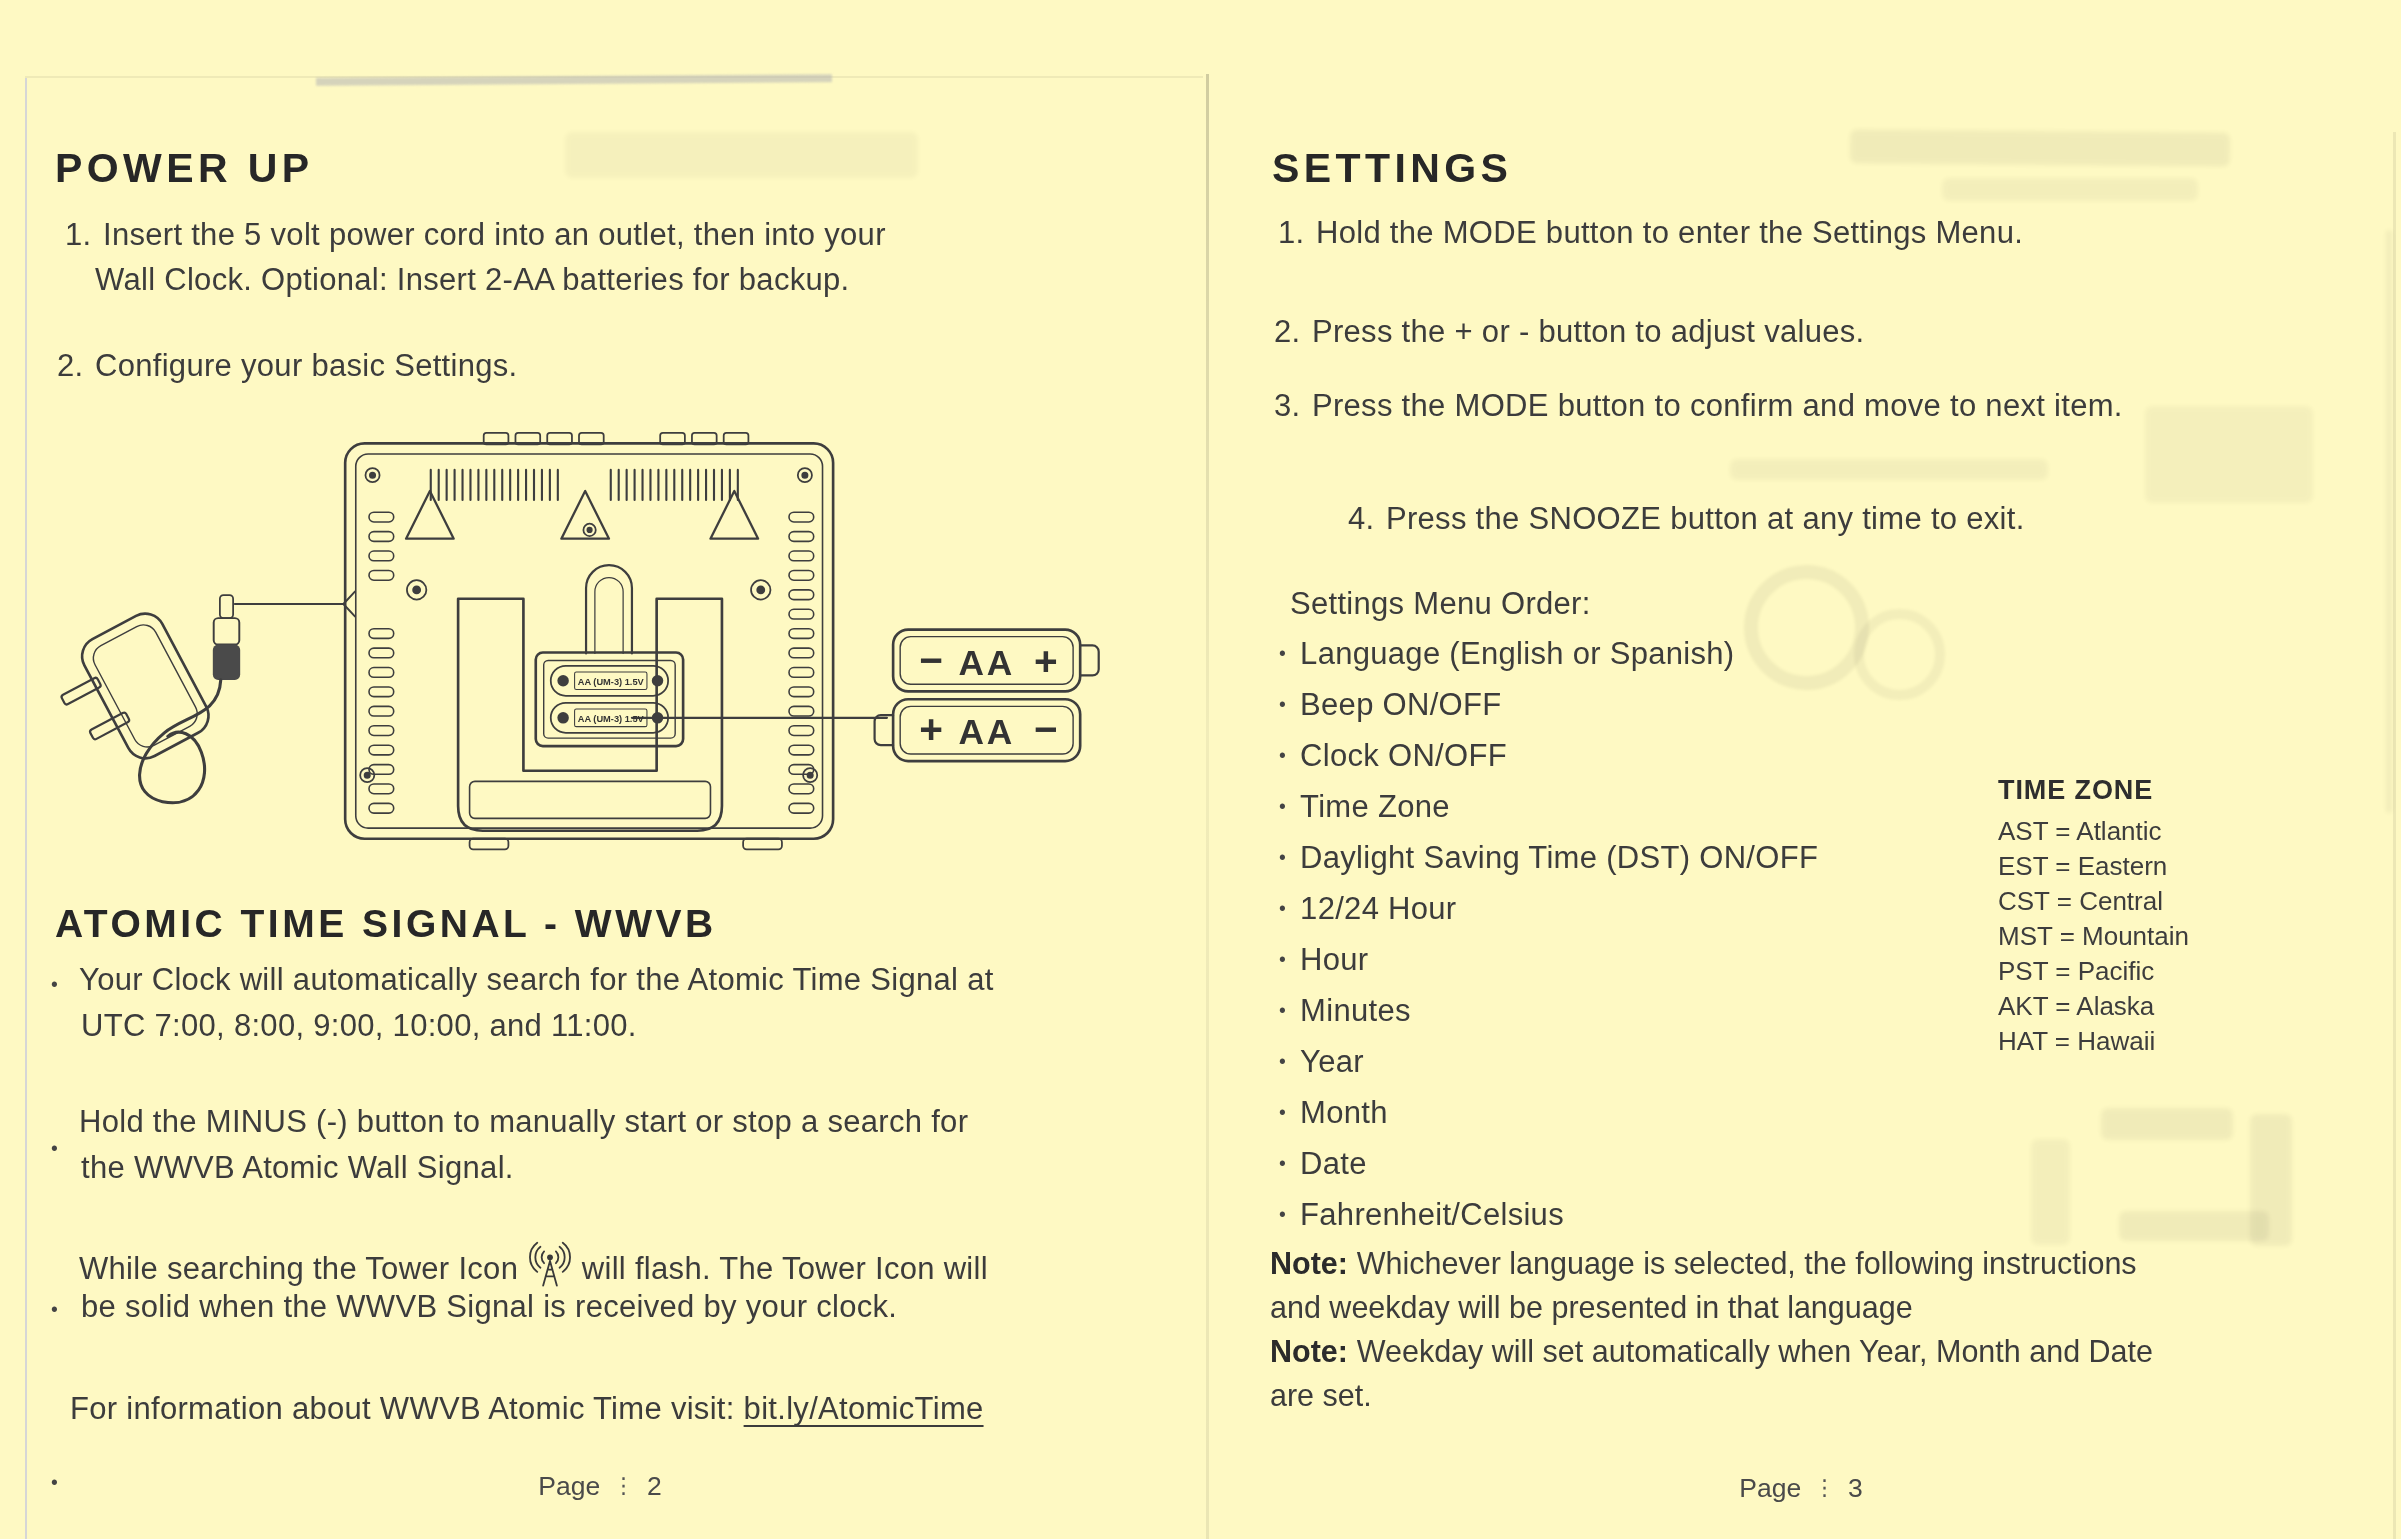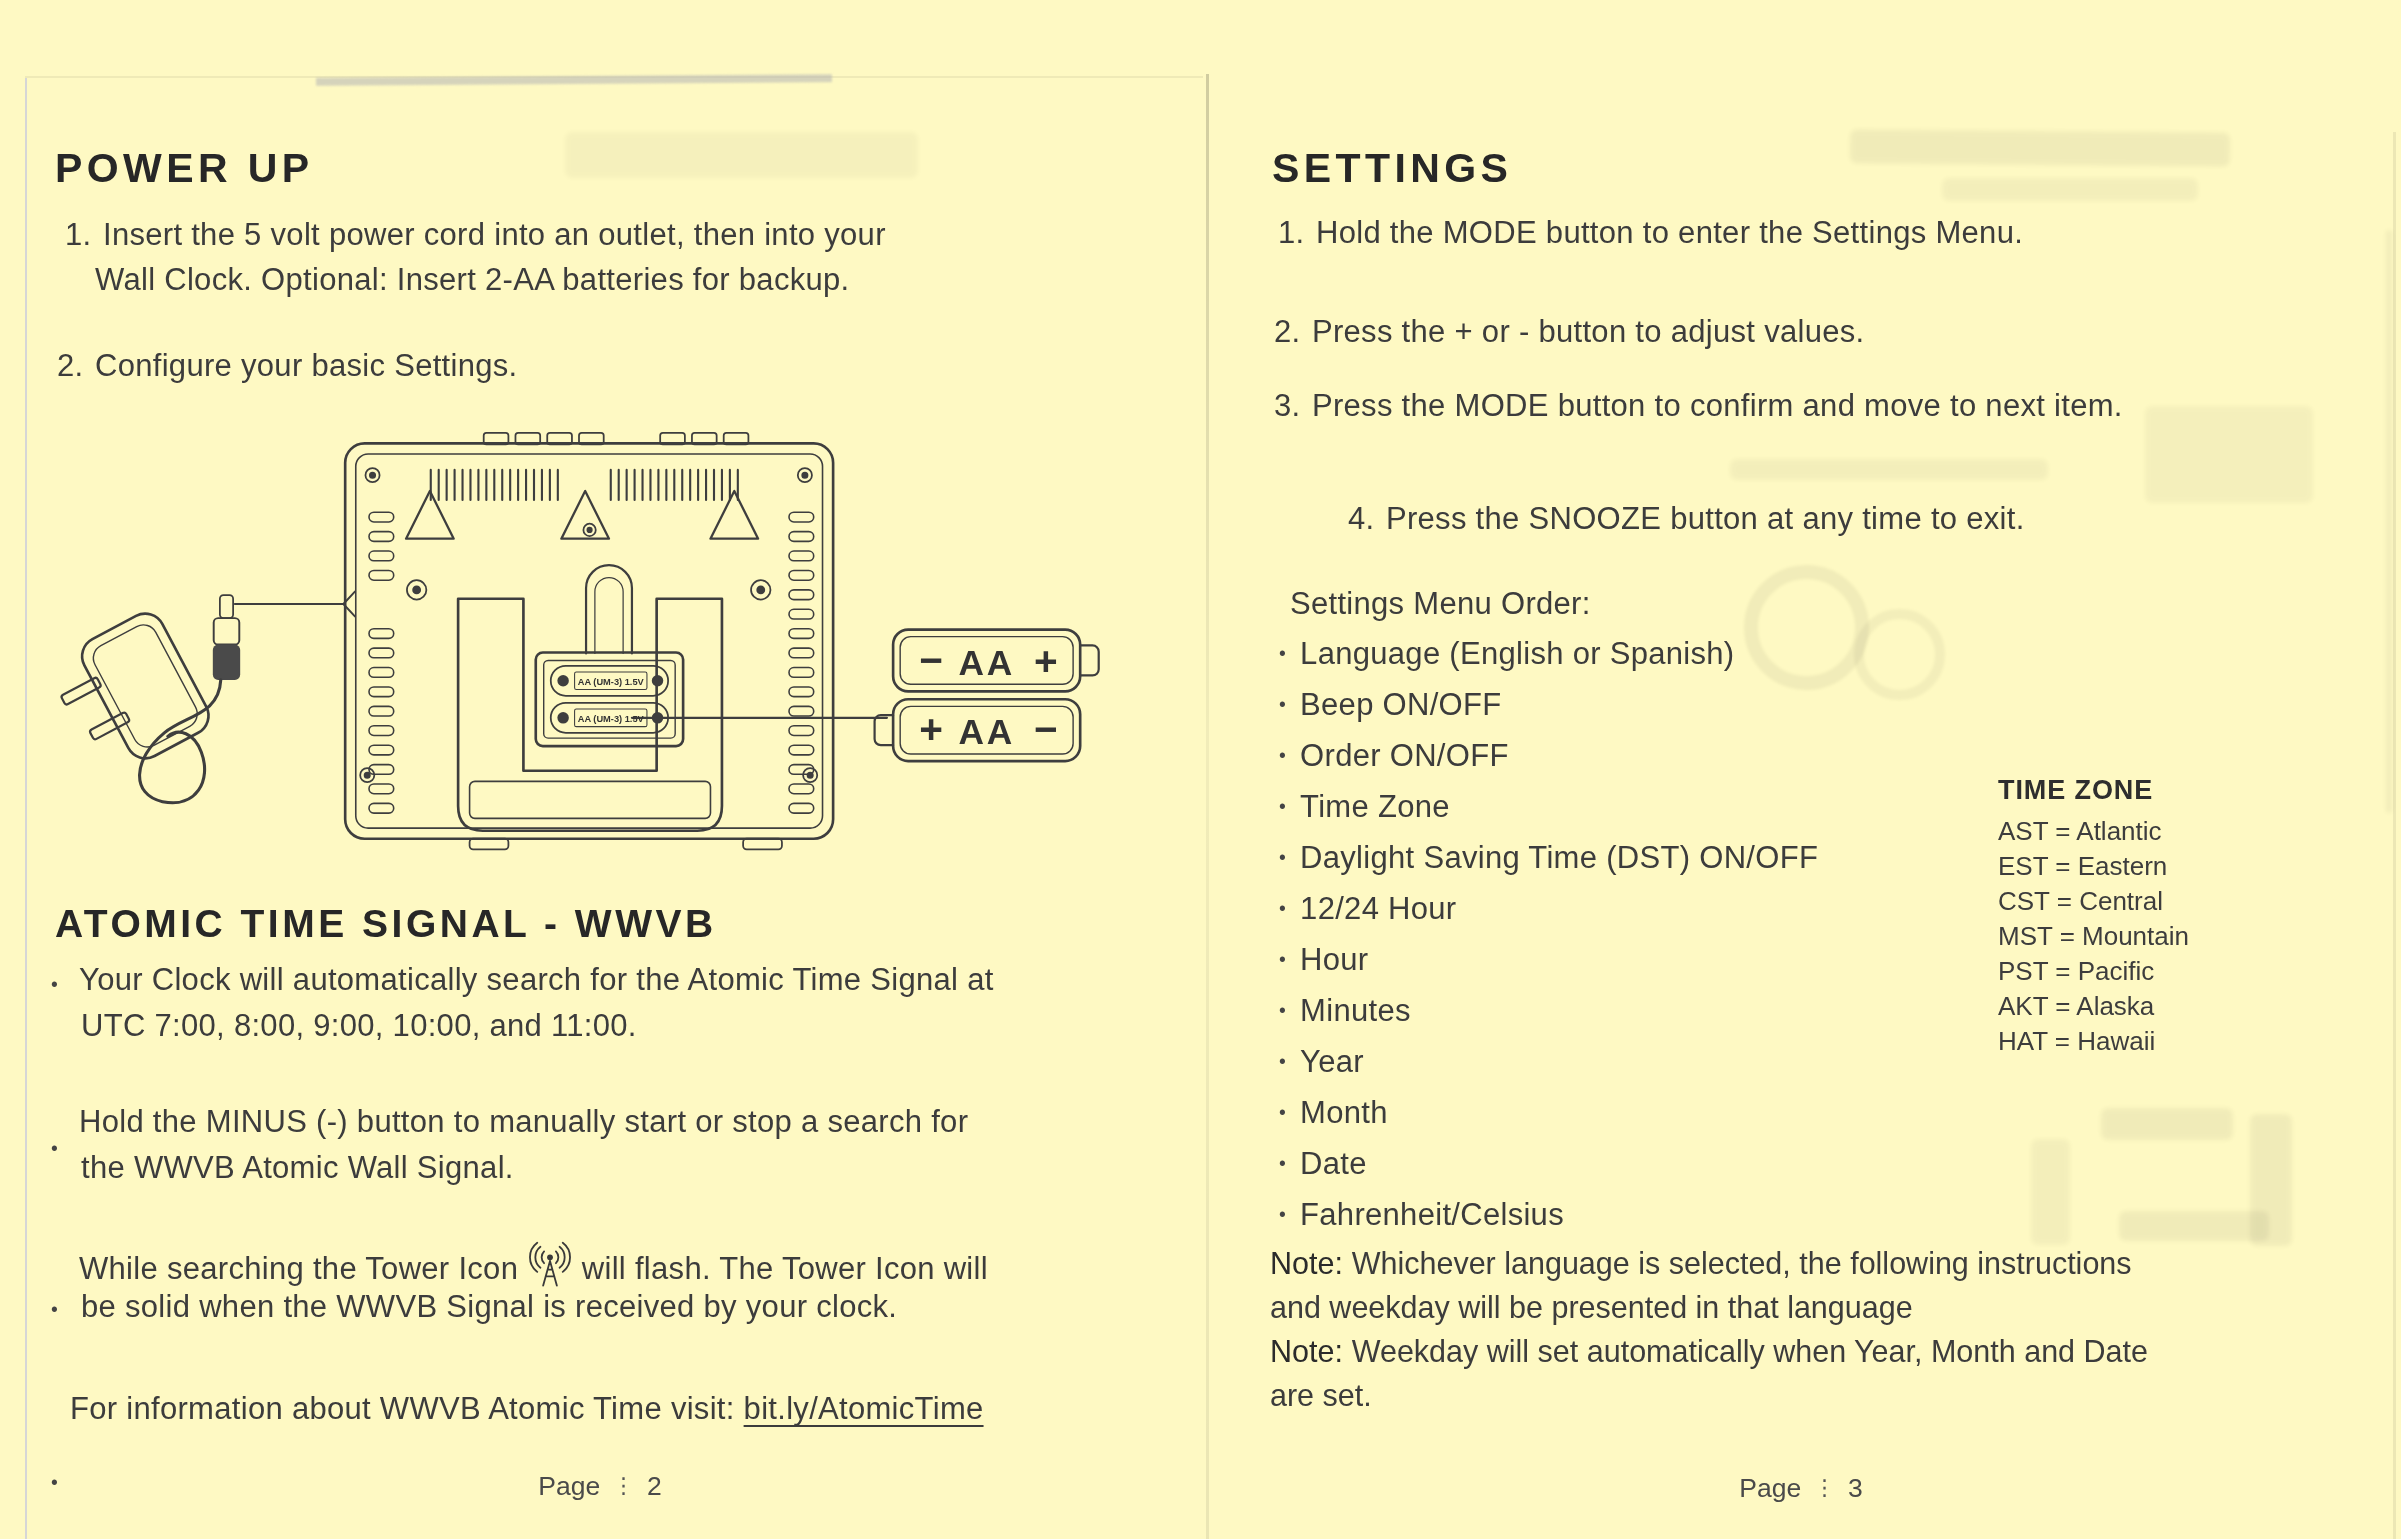--- a/index.html
+++ b/index.html
@@ -9,21 +9,21 @@
   .h1{font-size:41px;font-weight:700;letter-spacing:4.4px;color:#272727;}
   .h2{font-size:39px;font-weight:700;letter-spacing:3.5px;color:#272727;}
   .body-t{font-size:31px;letter-spacing:0.3px;color:#3c3c3c;}
   .num{margin-right:11.5px;}
   .dot{font-size:19.4px;margin-right:14px;position:relative;top:-4.4px;color:#444;}
   .menu{line-height:48px;}
   .menu .row{display:flex;align-items:baseline;}
   .tz-h{font-size:27px;font-weight:700;letter-spacing:0.9px;color:#2e2e2e;}
   .tz{font-size:26px;line-height:35px;color:#3d3d3d;}
   .notes{font-size:30.5px;line-height:44px;color:#3c3c3c;white-space:nowrap;}
-  .note-label{font-weight:400;color:#2b2b2b;margin-right:8.8px;}
+  .note-label{font-weight:700;color:#2b2b2b;margin-right:8.8px;}
   .footer{font-size:26.5px;color:#4a4a4a;text-align:center;width:530px;}
   .psep{margin:0 12.4px;font-size:22px;position:relative;top:-1.8px;color:#555;}
   .link{text-decoration:underline;text-underline-offset:6.2px;text-decoration-thickness:1.8px;}
   .tower{vertical-align:-12.4px;margin:0 8.8px;}
   .page-edge{position:absolute;pointer-events:none;}
   .ghost{position:absolute;background:#000;border-radius:7px;pointer-events:none;filter:blur(2.6px);}
   .ghost-ring{position:absolute;border-radius:50%;pointer-events:none;filter:blur(1.8px);}
   svg{overflow:visible;}
   svg text{font-family:"Liberation Sans",sans-serif;stroke:none;fill:#333;}
   .bsign{font-size:46px;font-weight:700;}
@@ -257,21 +257,21 @@
     <div class="row">
         <span class="dot">•</span>
         <span>Language (English or Spanish)</span>
       </div>
     <div class="row">
         <span class="dot">•</span>
         <span>Beep ON/OFF</span>
       </div>
     <div class="row">
         <span class="dot">•</span>
-        <span>Order ON/OFF</span>
+        <span>Clock ON/OFF</span>
       </div>
     <div class="row">
         <span class="dot">•</span>
         <span>Time Zone</span>
       </div>
     <div class="row">
         <span class="dot">•</span>
         <span>Daylight Saving Time (DST) ON/OFF</span>
       </div>
     <div class="row">

